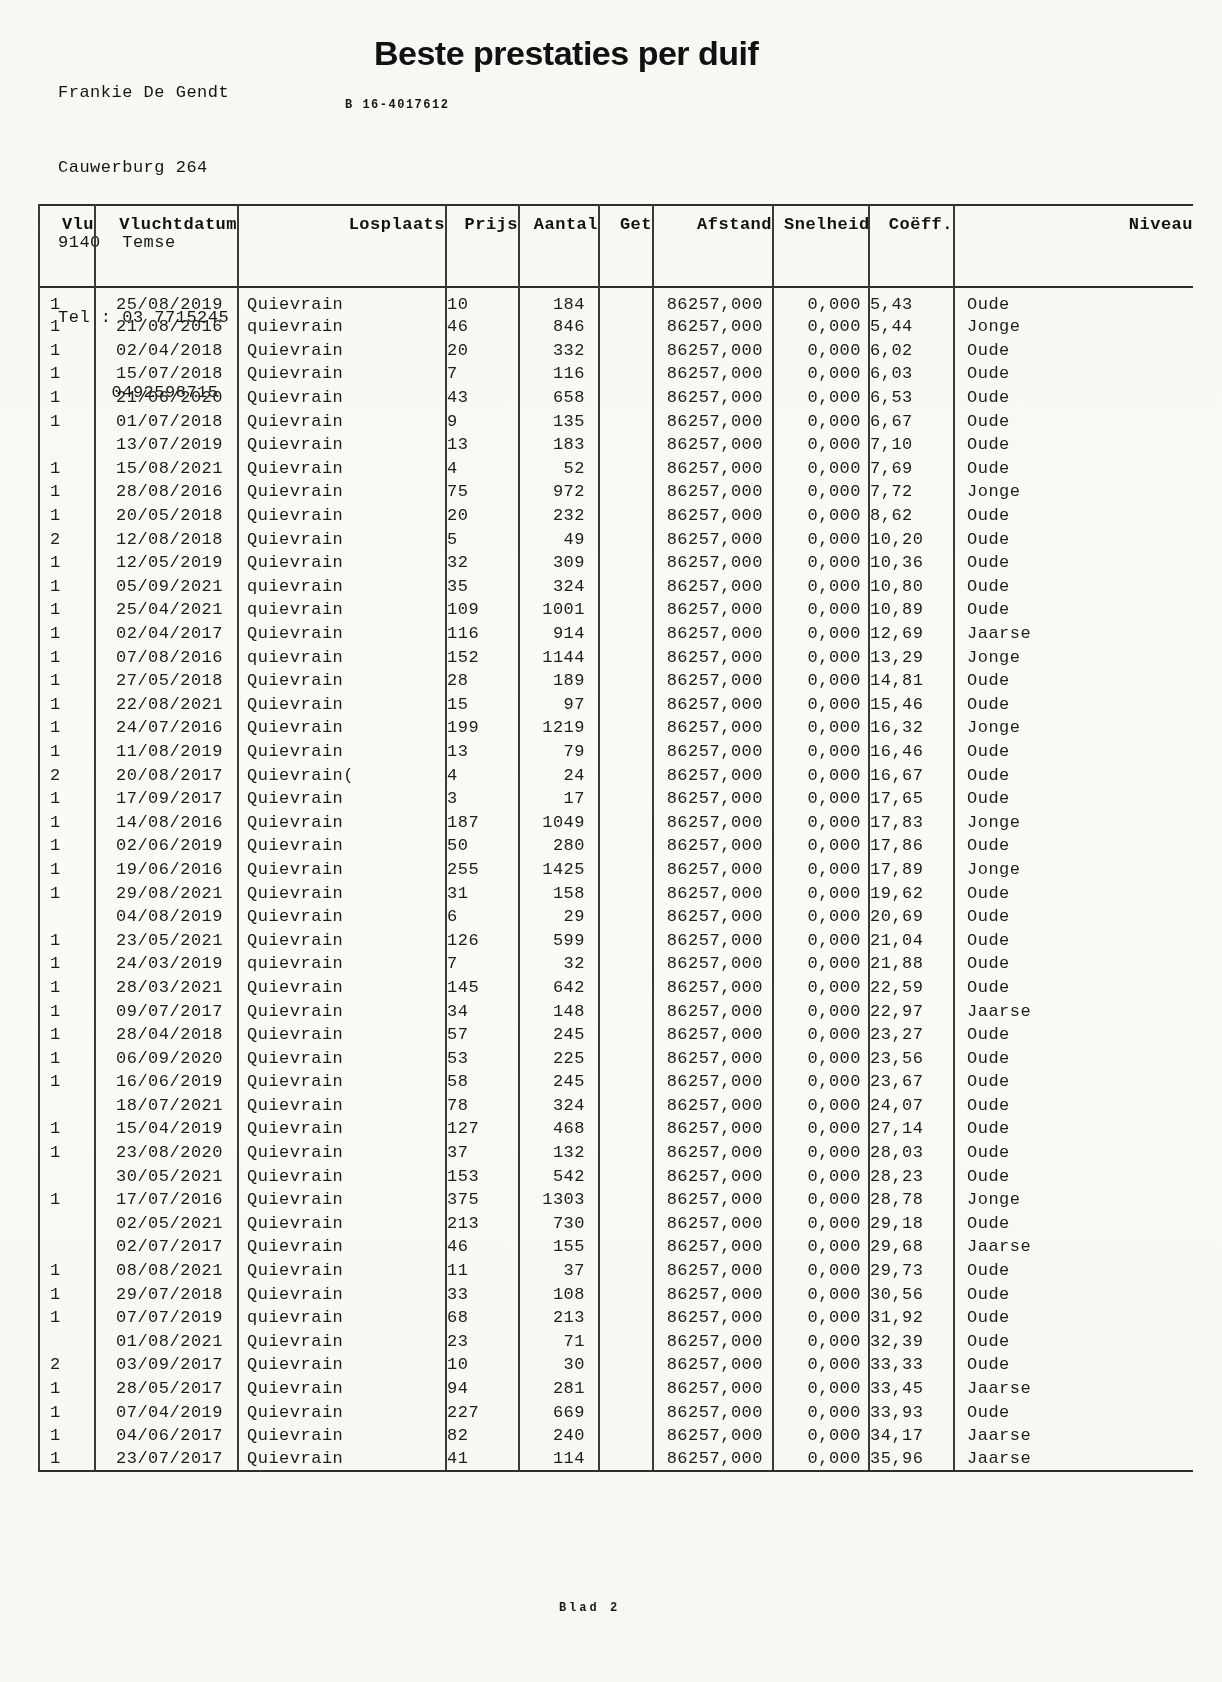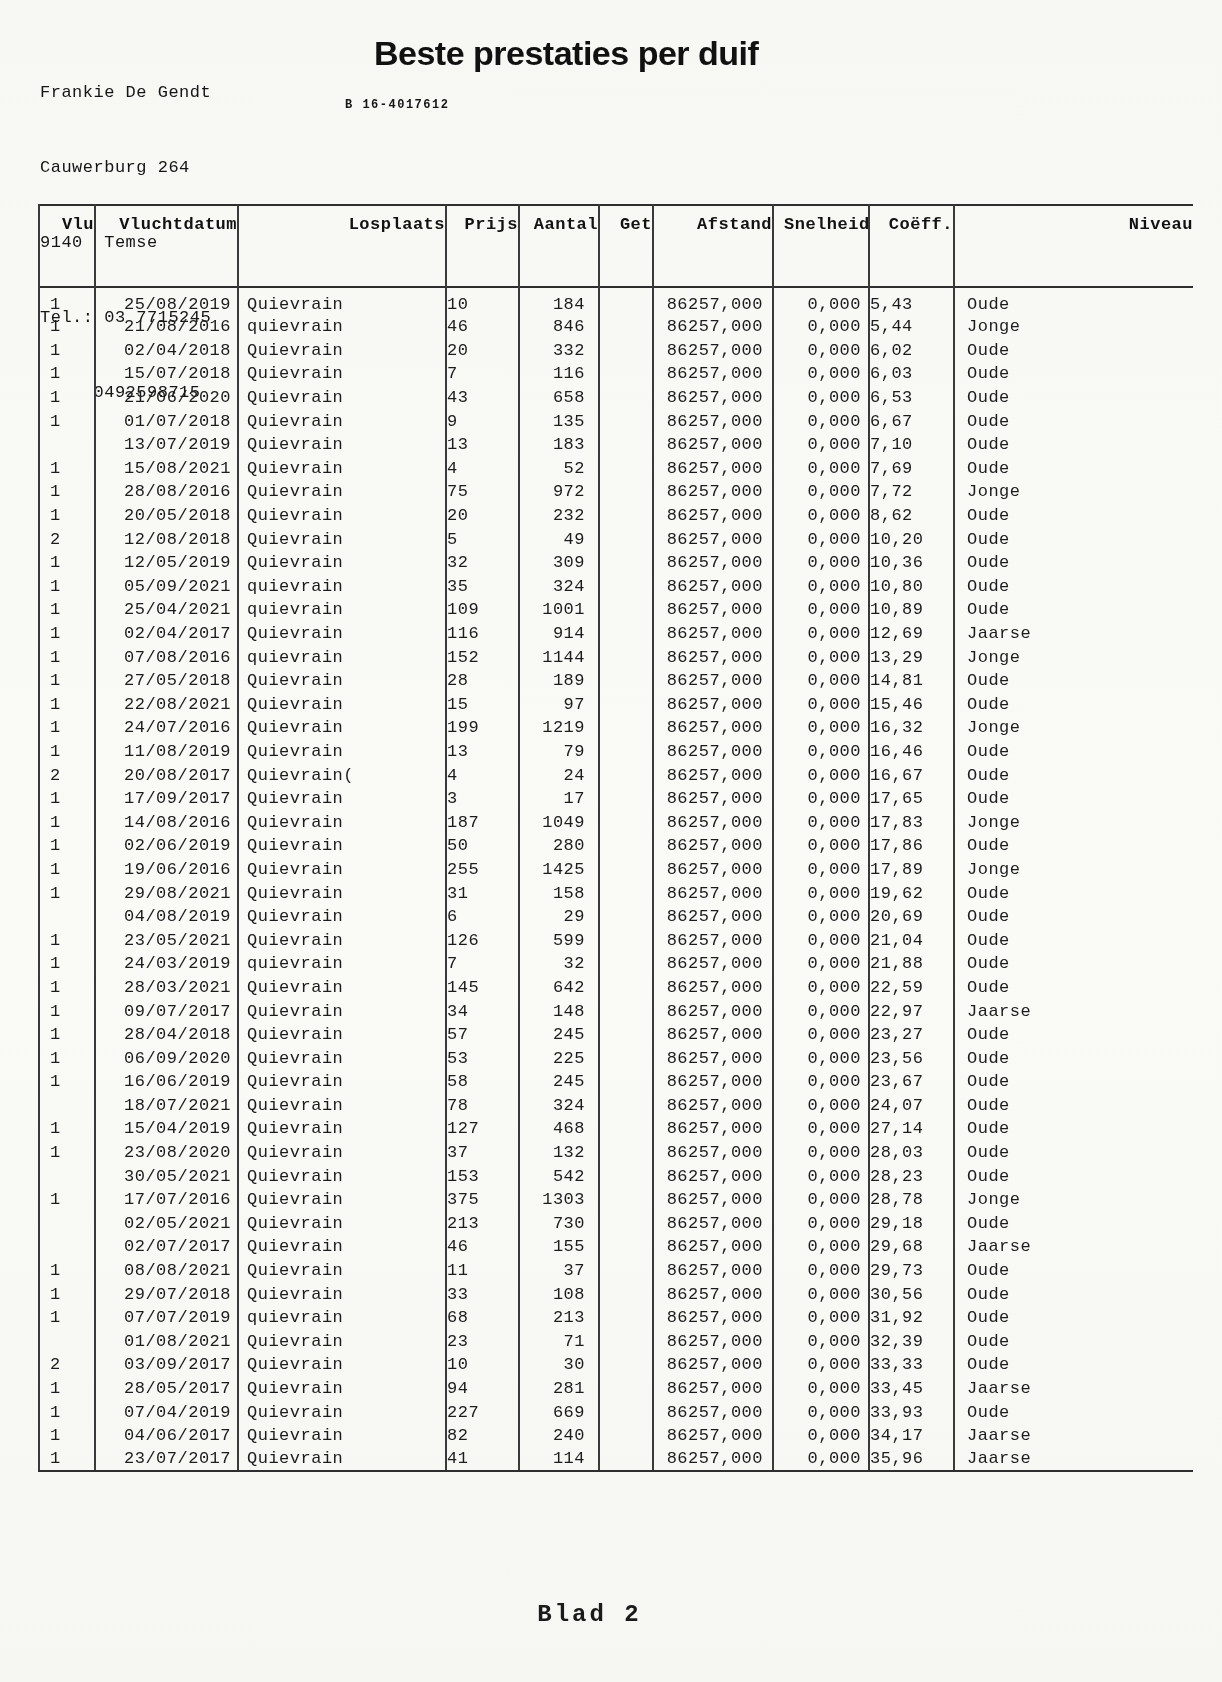--- a/index.html
+++ b/index.html
@@ -11,21 +11,21 @@
     margin: 0 auto;
     background: linear-gradient(180deg, #f7f7f4 0%, #fafaf7 55%, #f6f6f3 100%);
     color: #151515;
     font-family: "Liberation Mono", "DejaVu Sans Mono", monospace;
     overflow: hidden;
   }
 
   
   .sender {
     position: absolute;
-    left: 40px;
+    left: 58px;
     top: 30px;
     font-size: 17px;
     line-height: 25px;
     white-space: pre;
     letter-spacing: 0.5px;
   }
   .doc-title {
     position: absolute;
     left: 374px;
     top: 34px;
@@ -95,37 +95,37 @@
   th.h2 { padding-left: 9px; }
   th.h3 { padding-left: 7px; margin-left: 9px; }
   th.h4 { padding-left: 6px; }
   th.h5 { padding-left: 9px; }
   th.h6 { padding-left: 14px; }
   th.h7 { padding-left: 10px; }
   th.h8 { padding-left: 16px; }
   th.h9 { padding-left: 13px; }
 
   td.c0 { padding-left: 10px; text-align: left; }
-  td.c1 { padding-left: 28px; text-align: left; margin-left: 8px; }
+  td.c1 { padding-left: 20px; text-align: left; margin-left: 8px; }
   td.c2 { padding-left: 8px;  text-align: left; }
   td.c3 { padding-right: 9px;  text-align: left; }
   td.c4 { padding-right: 13px; text-align: right; }
   td.c5 { text-align: center; }
   td.c6 { padding-right: 9px;  text-align: right; }
   td.c7 { padding-right: 7px;  text-align: right; }
   td.c8 { padding-right: 9px;  }
   td.c9 { padding-left: 12px;  text-align: left; }
 
   .page-footer {
     position: absolute;
     left: 0;
     top: 1601px;
     width: 1170px;
     text-align: center;
-    font-size: 24px;
+    font-size: 12px;
     font-weight: bold;
     letter-spacing: 3px;
     color: #1a1a1a;
     padding-left: 9px;
   }
 </style>
 </head>
 <body>
 
 <div class="page">

